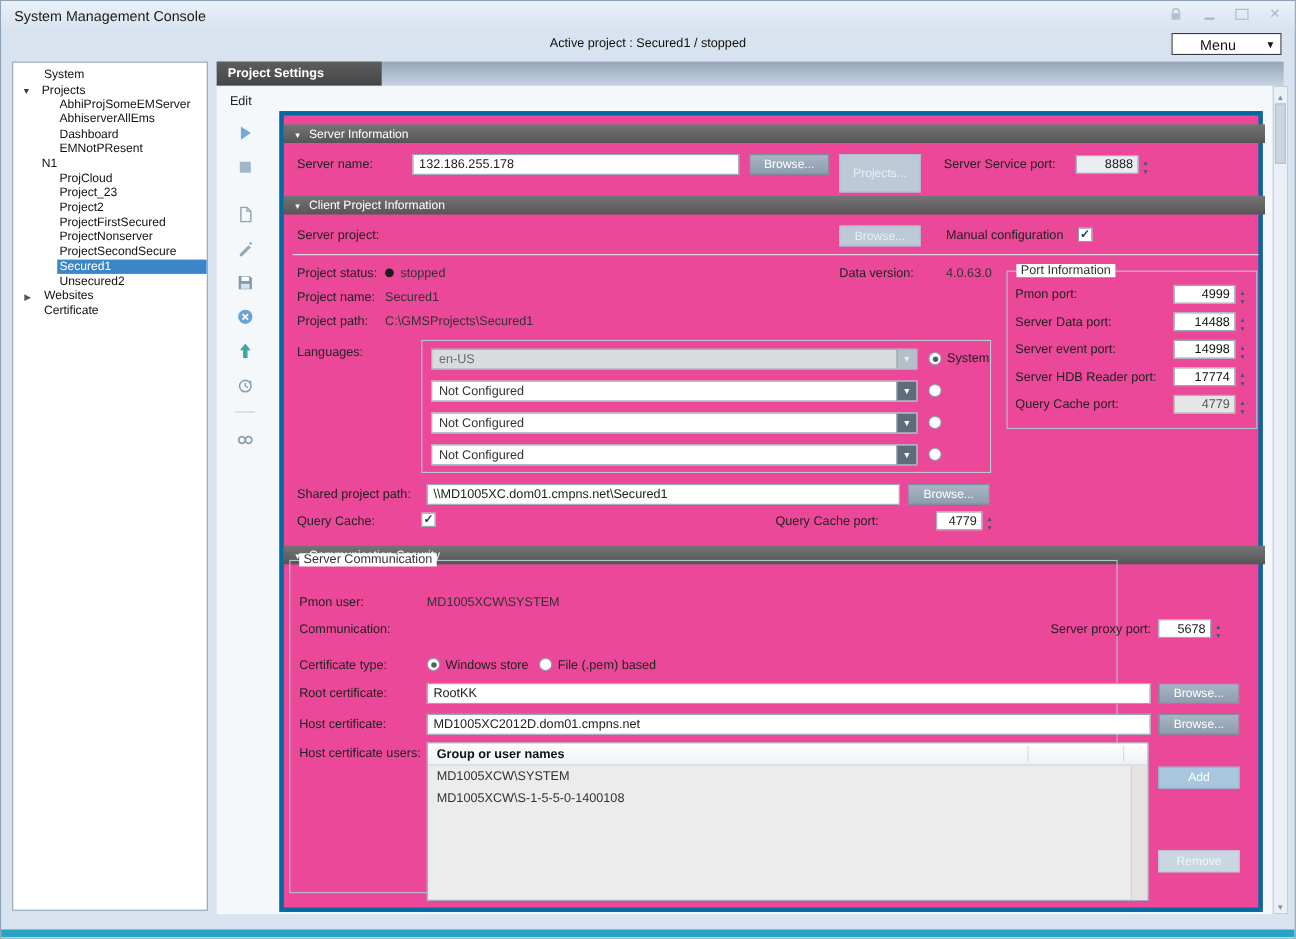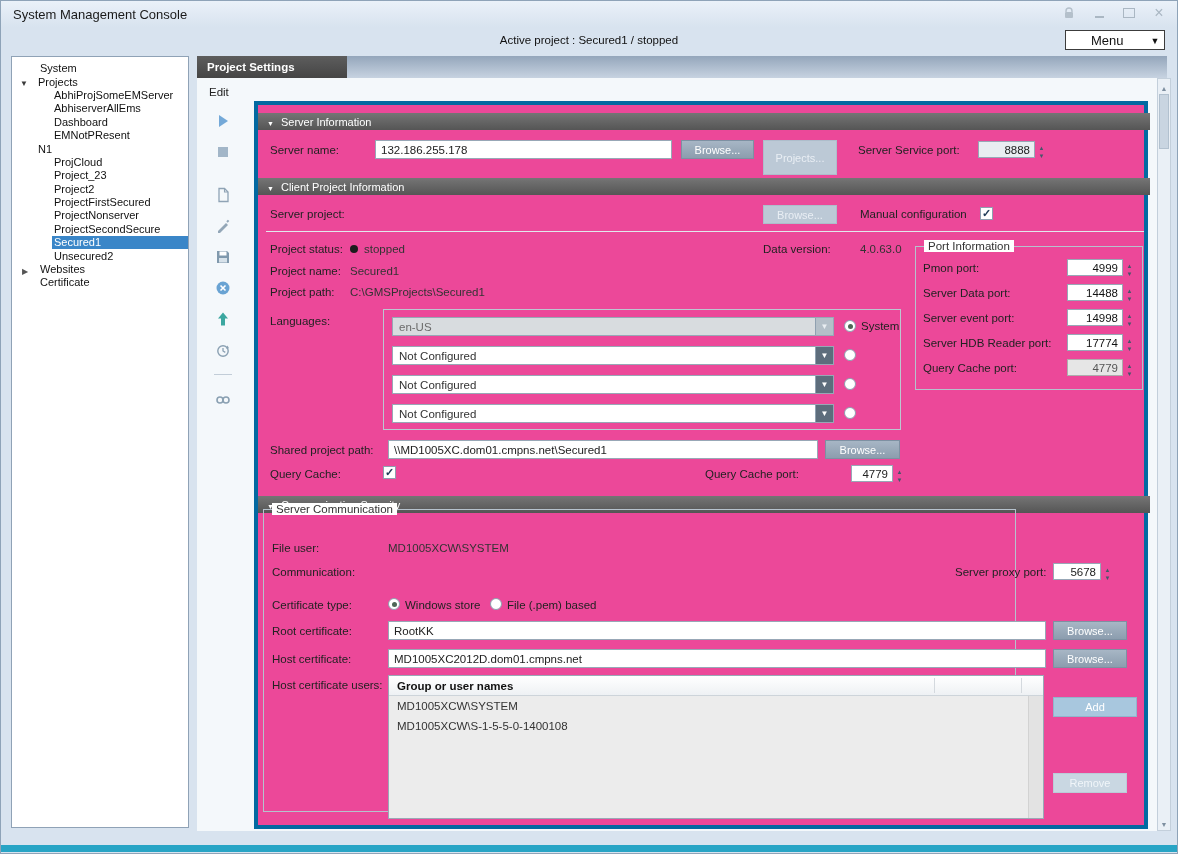--- a/index.html
+++ b/index.html
@@ -393,21 +393,21 @@
 
       <div class="sechdr" style="top:391px">
         <span class="caret"></span>
         <span>Communication Security</span>
       </div>
 
       <div class="groupbox" style="left:5px;top:404px;width:753px;height:303px">
         <span class="gtitle">Server Communication</span>
       </div>
 
-      <span class="lbl" style="left:14px;top:437px">File user:</span>
+      <span class="lbl" style="left:14px;top:437px">Pmon user:</span>
       <span class="val" style="left:130px;top:437px">MD1005XCW\SYSTEM</span>
 
       <span class="lbl" style="left:14px;top:461px">Communication:</span>
       <span class="lbl" style="left:697px;top:461px">Server proxy port:</span>
       <div class="spin" style="left:795px;top:458px">
         <span class="fld" style="width:48px">5678</span>
         <span class="arrows">
             <span class="sup"></span>
             <span class="sdn"></span>
           </span>
@@ -431,21 +431,21 @@
       <div class="listview" style="left:130px;top:570px;width:656px;height:144px">
         <div class="lv-header">
           <span>Group or user names</span>
           <span class="lv-hdiv" style="left:545px"></span>
           <span class="lv-hdiv" style="left:632px"></span>
         </div>
         <div class="lv-row">MD1005XCW\SYSTEM</div>
         <div class="lv-row">MD1005XCW\S-1-5-5-0-1400108</div>
         <span class="lv-scroll"></span>
       </div>
-      <div class="btn add" style="left:795px;top:592px;width:84px;height:20px">Add</div>
+      <div class="btn add" style="left:795px;top:592px;width:74px;height:20px">Add</div>
       <div class="btn remove" style="left:795px;top:668px;width:74px;height:20px">Remove</div>
 
     </div>
   </div>
 
   <div class="vscroll">
     <span class="sarrow up"></span>
     <span class="sthumb"></span>
     <span class="sarrow dn"></span>
   </div>

